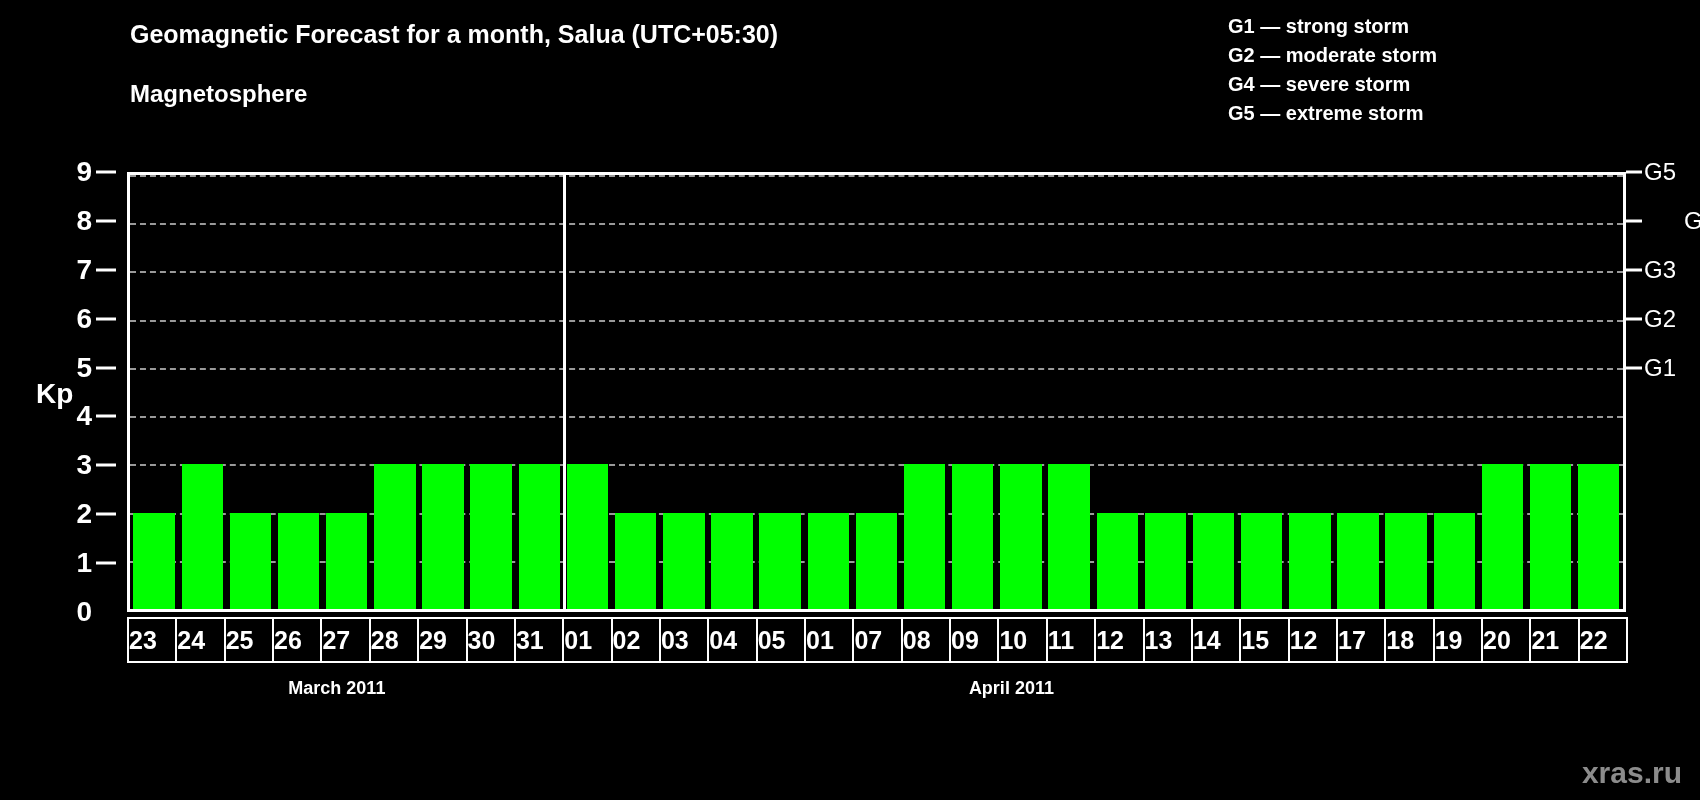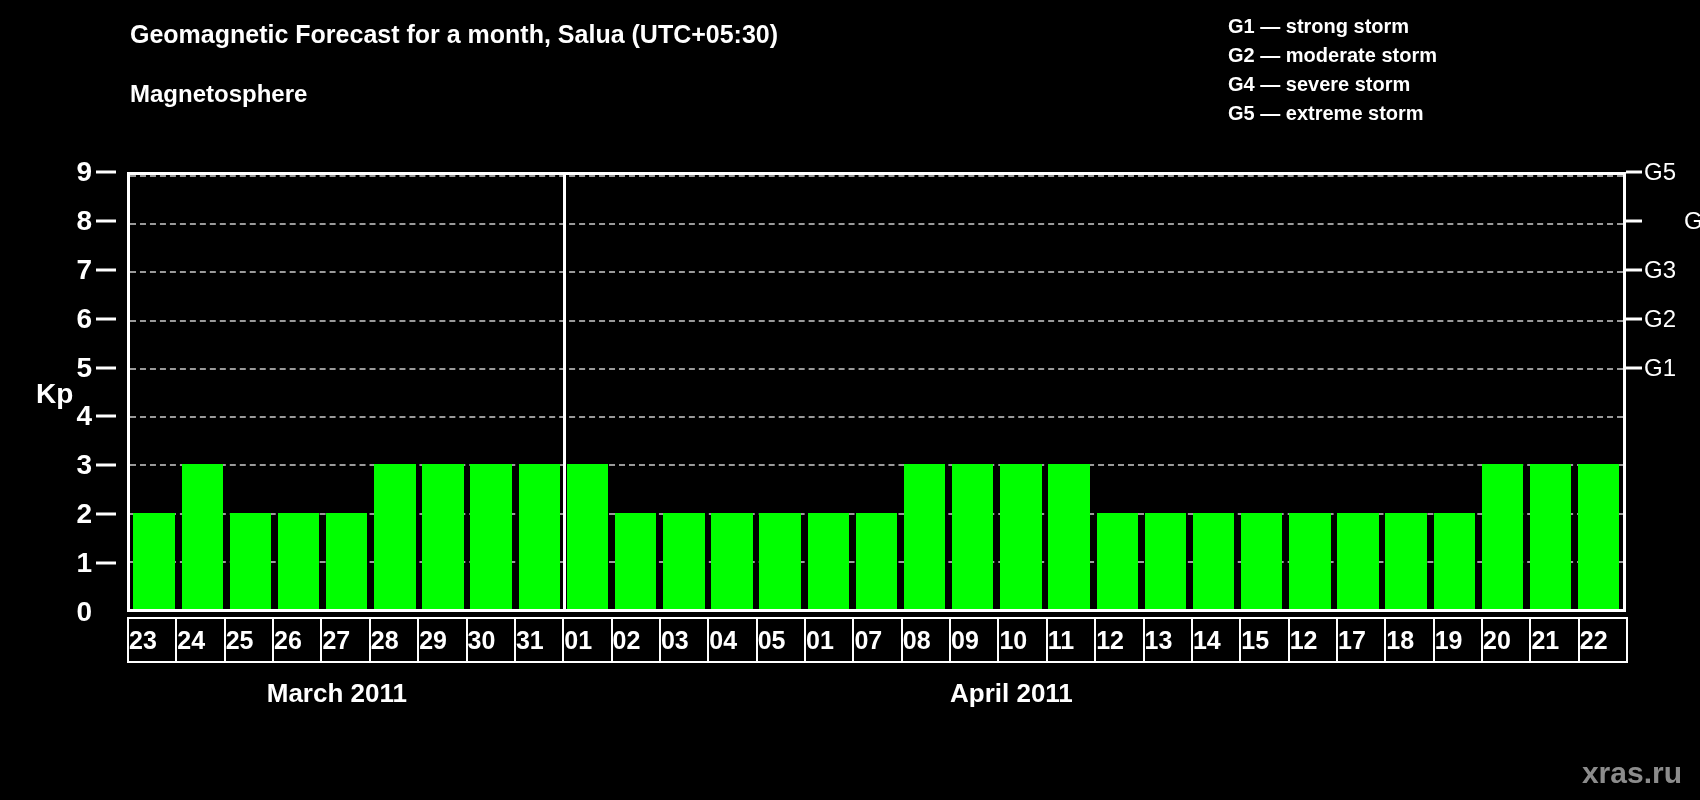--- a/index.html
+++ b/index.html
@@ -107,21 +107,21 @@
     border:2px solid #fff; margin-right:-2px;
     display:flex; align-items:center; justify-content:flex-start;
     background:#000;
   }
   .day-cell span{ font-size:25px; font-weight:bold; color:#fff; }
 
   
   #months{ position:absolute; left:127px; top:678px; width:1499px; height:42px; }
   .month-name{
     position:absolute; top:0;
-    font-size:26px; font-weight:bold; color:#fff;
+    font-size:18px; font-weight:bold; color:#fff;
     transform:translateX(-50%); white-space:nowrap;
   }
 
   
   #watermark{
     position:absolute; right:18px; bottom:10px;
     font-size:30px; font-weight:bold; color:#8c8c8c;
   }
 </style>
 </head>

